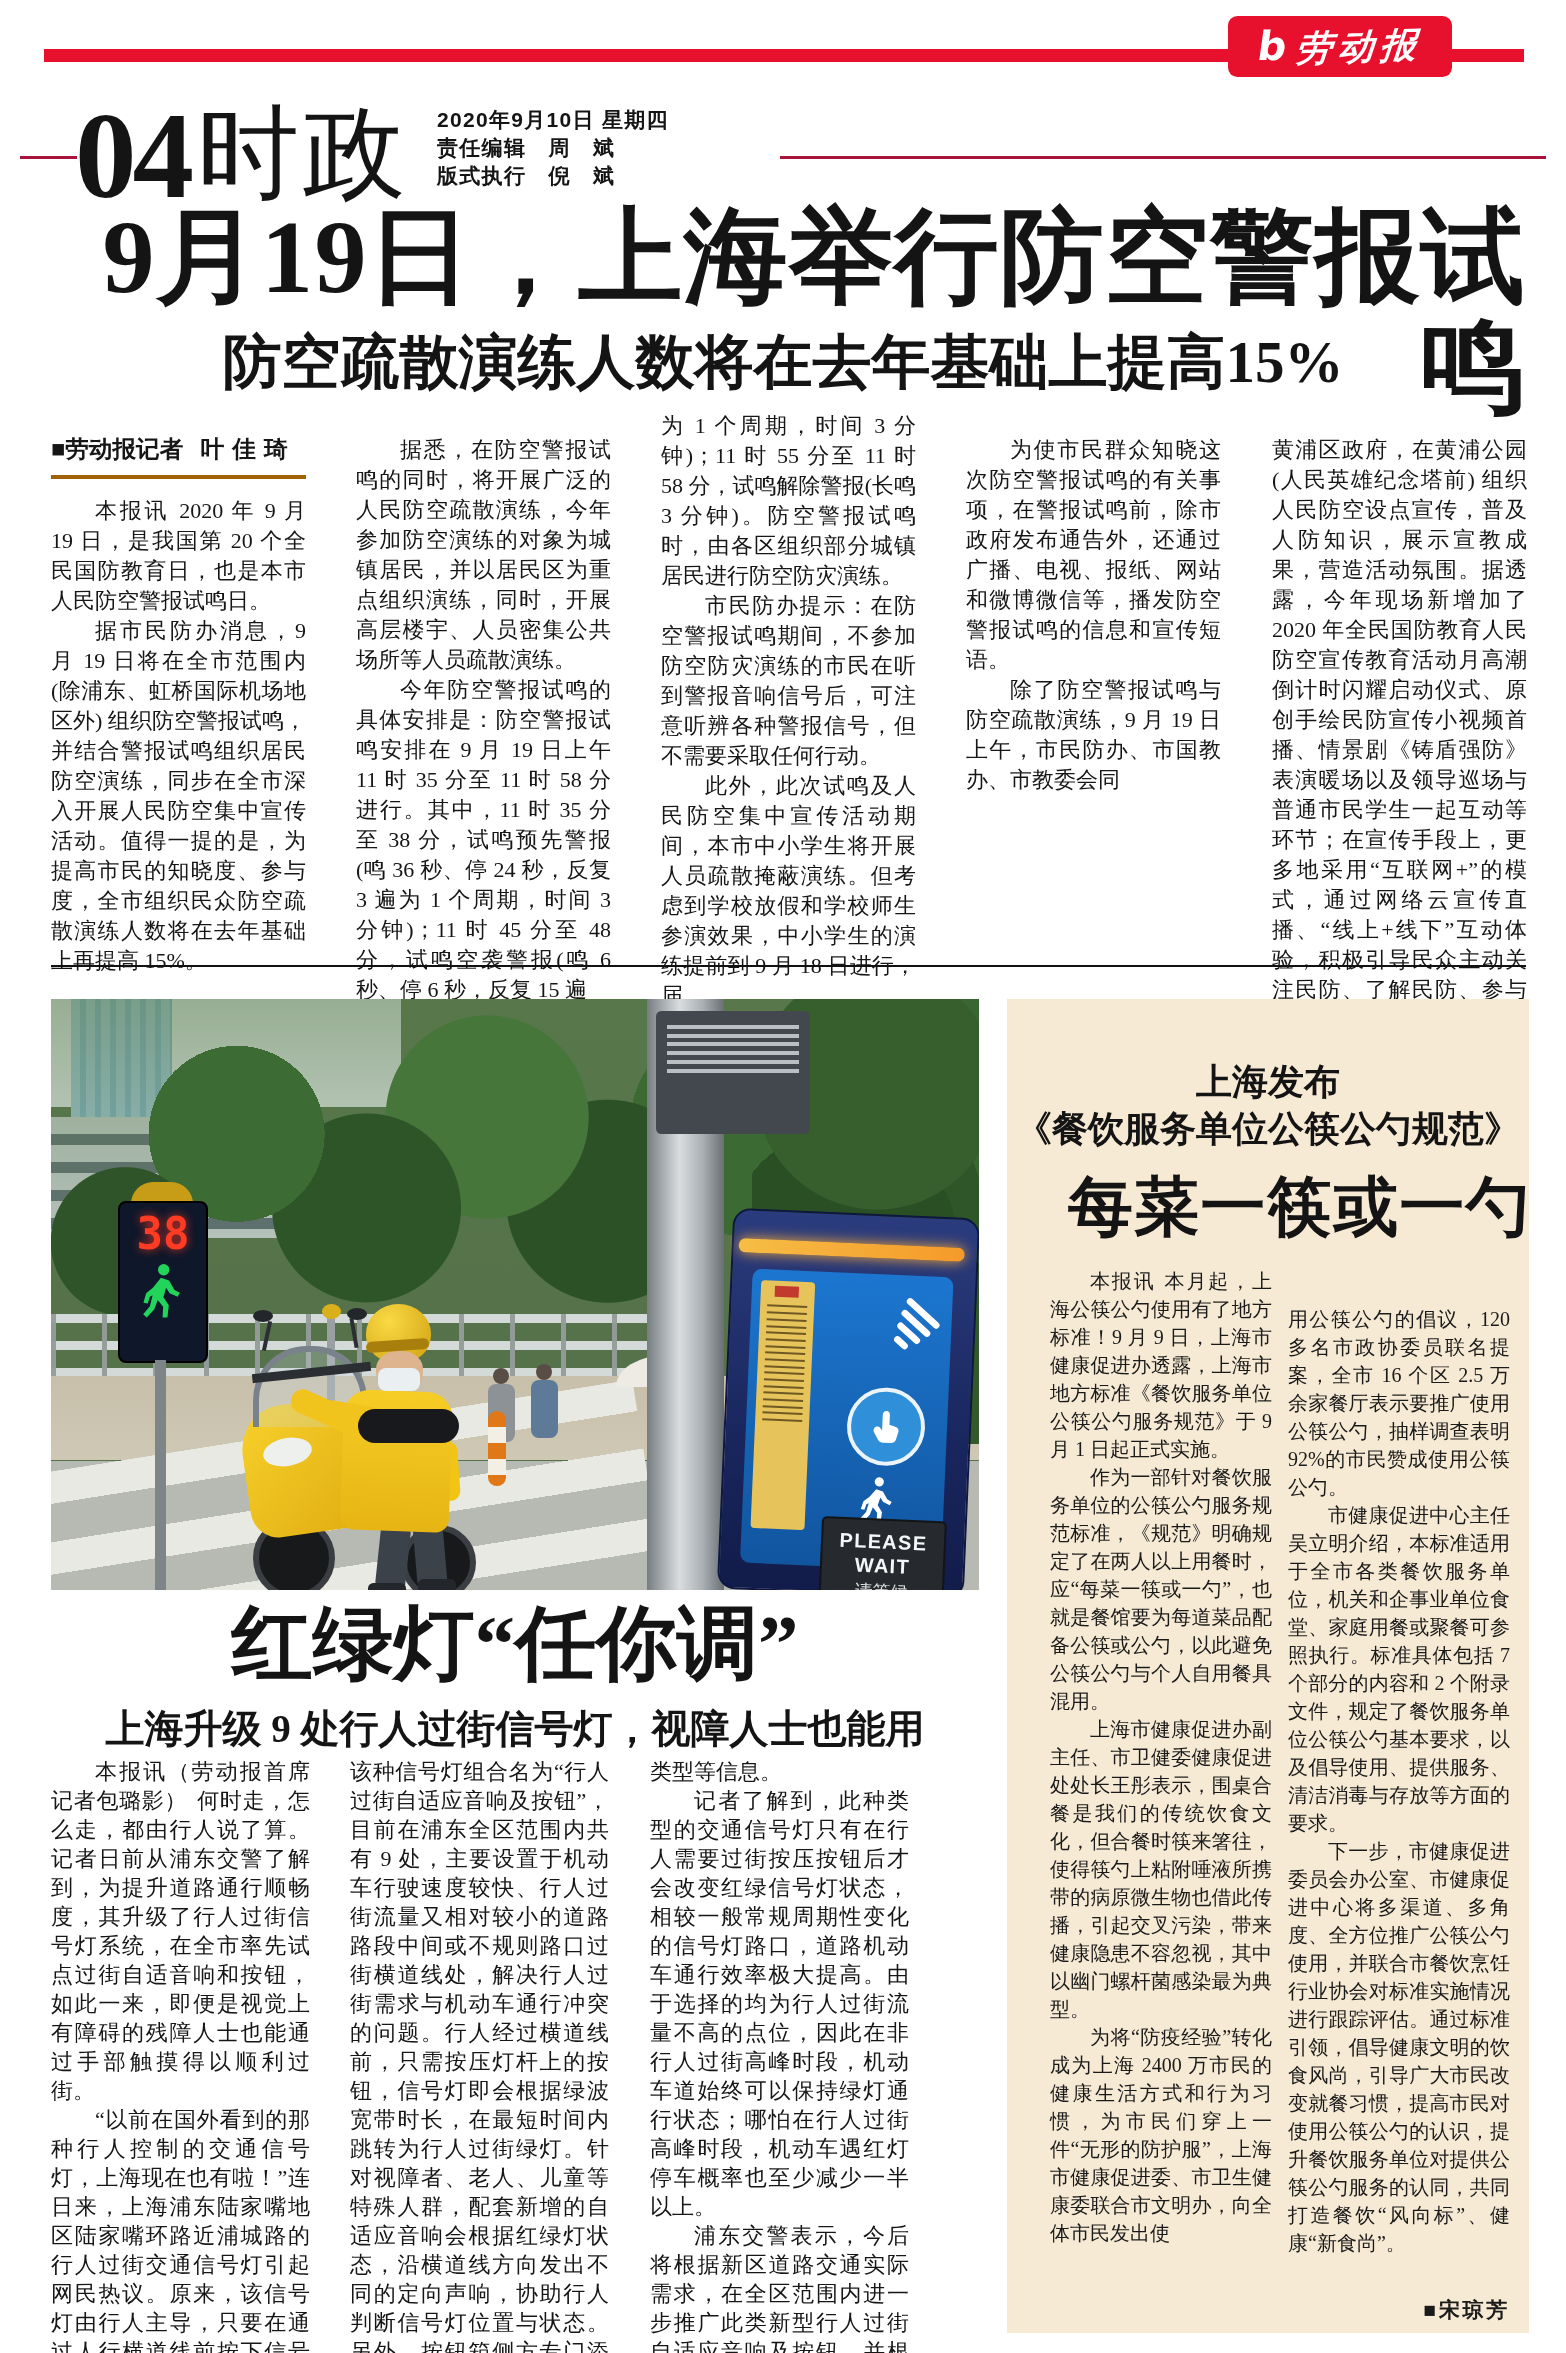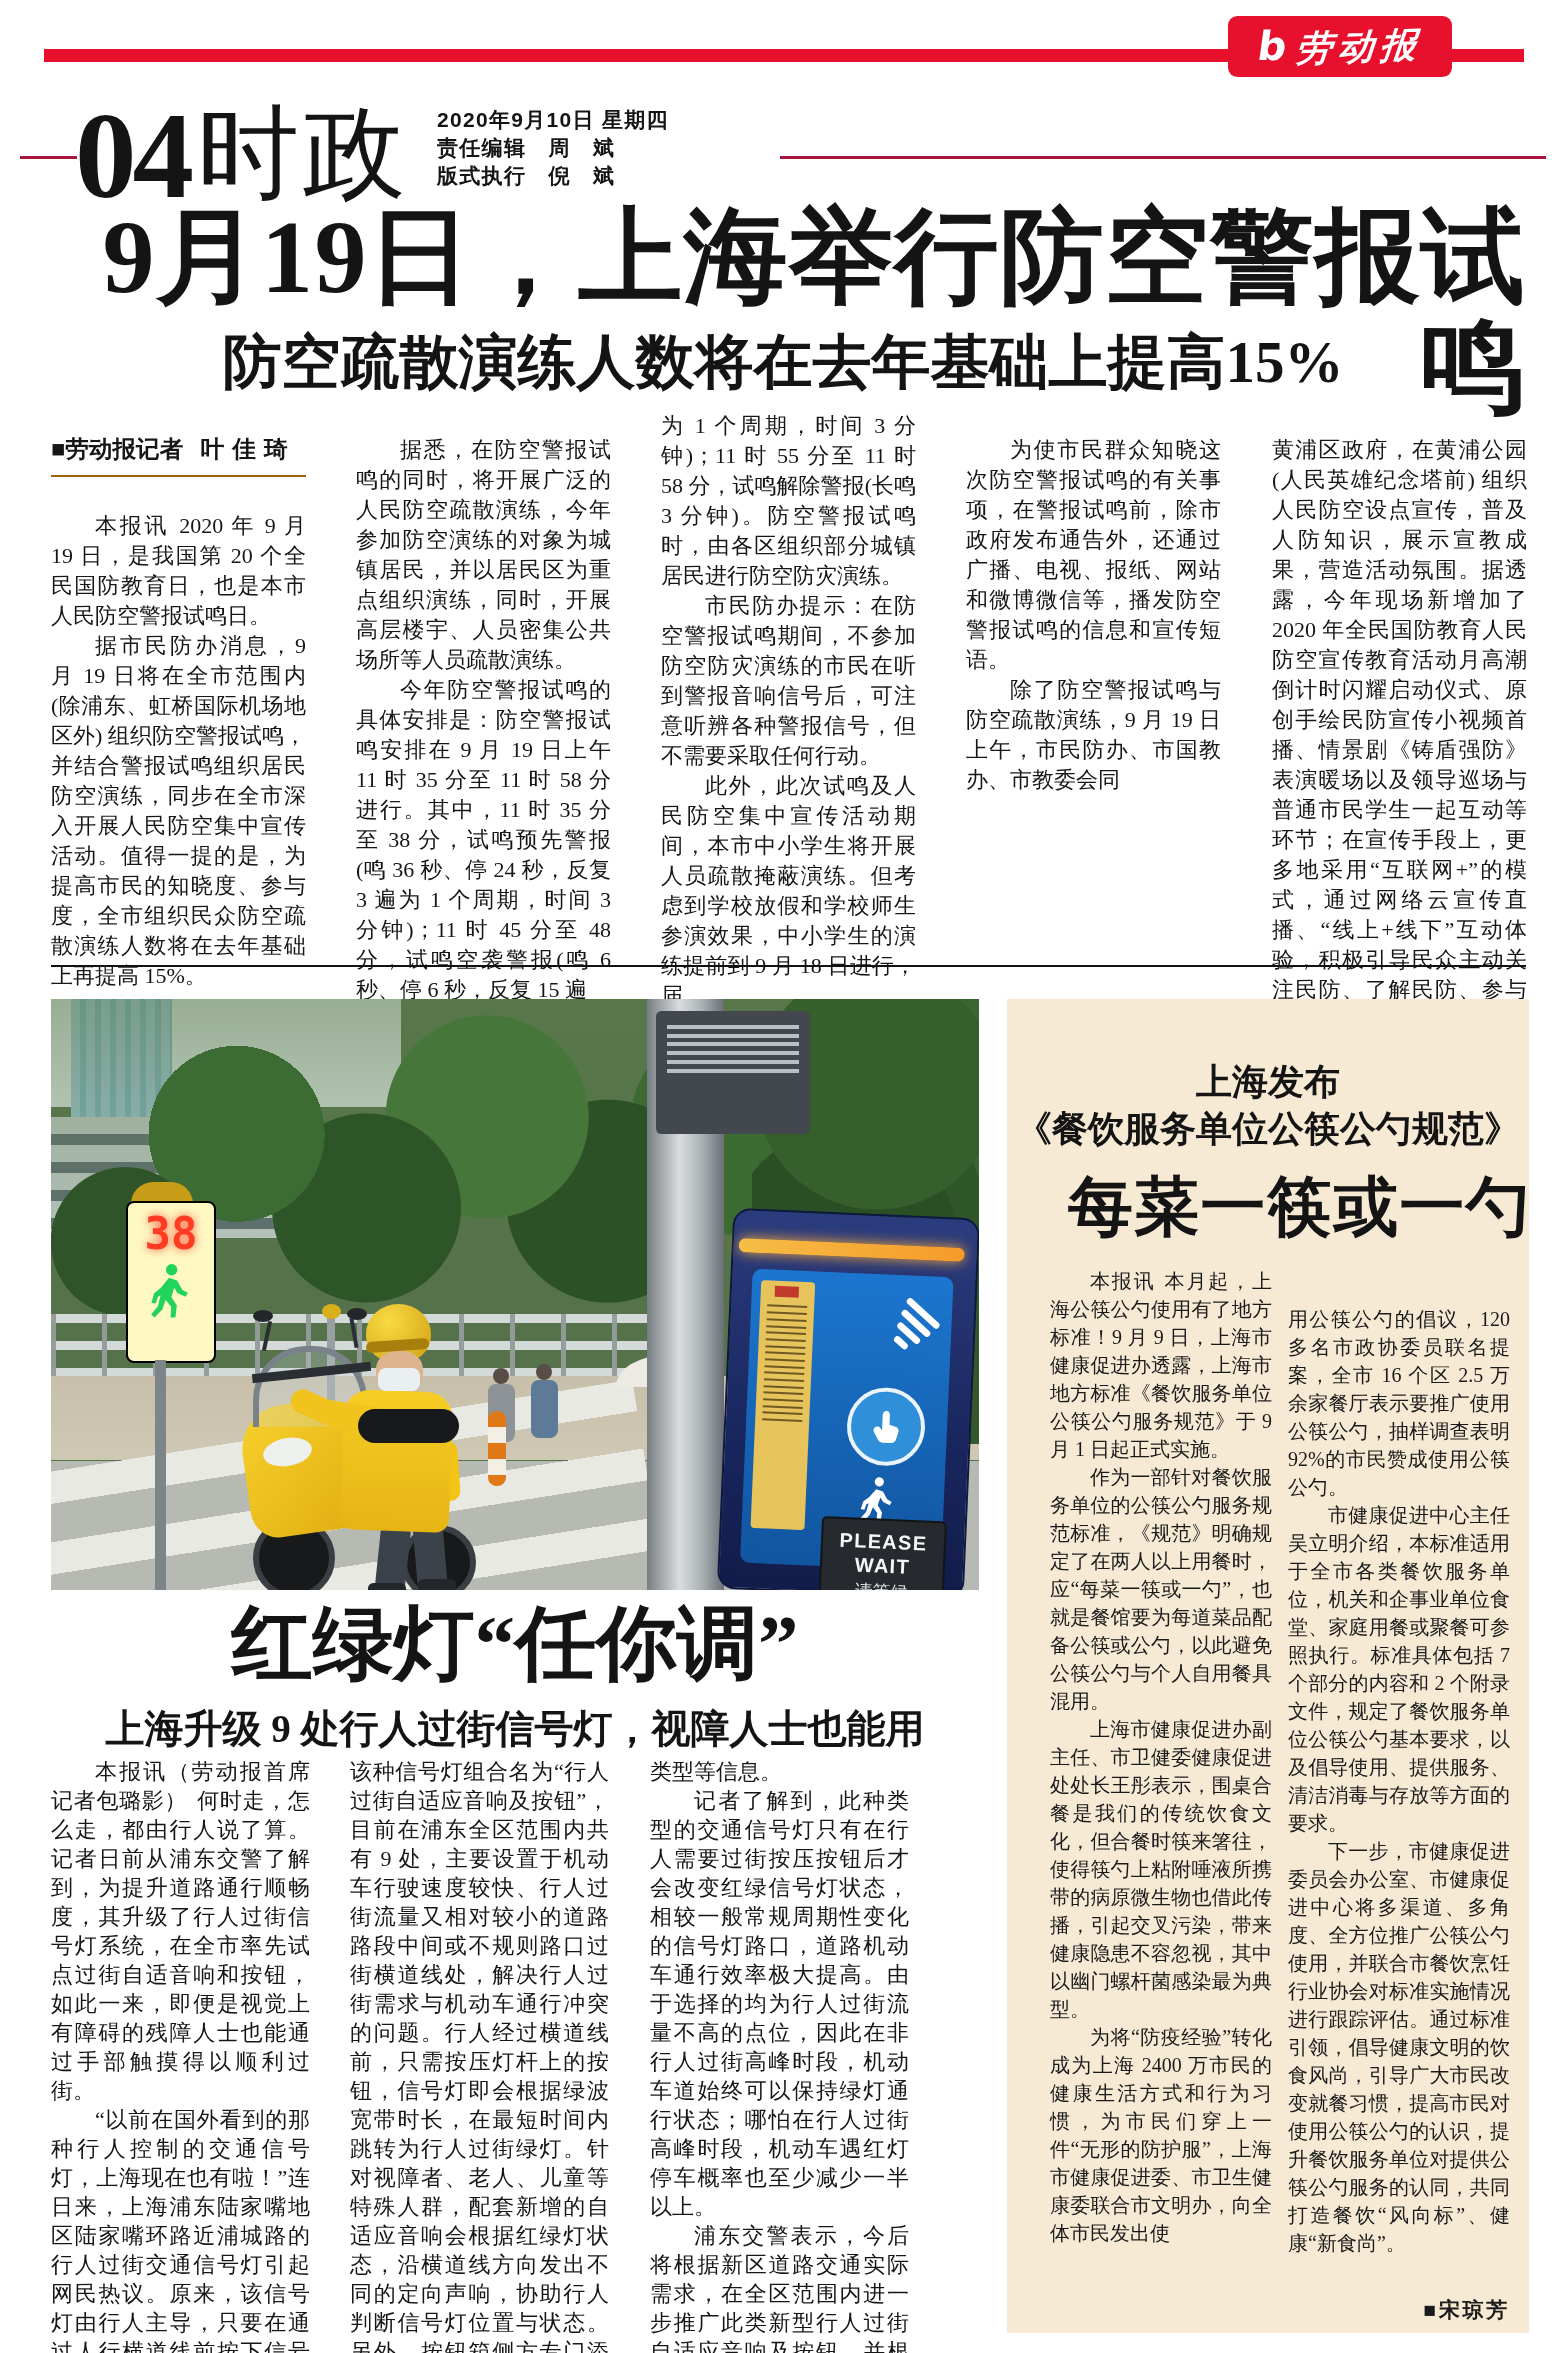--- a/index.html
+++ b/index.html
@@ -27,22 +27,22 @@
   .a1-subheadline{left:40px;top:330px;width:1486px;text-align:center;
                font:700 59px/1.1 "Liberation Serif",serif;}
   .bodycol{position:absolute;width:255px;font:400 22px/30px "Liberation Serif",serif;
            text-align:justify;color:#161616;}
   .bodycol p{margin:0;text-indent:2em;}
   .bodycol p.ni{text-indent:0;}
   b.lead{font-family:"Liberation Sans",sans-serif;font-weight:400;margin-right:.45em;}
   #a1c1{left:51px;top:435px;}  #a1c2{left:356px;top:435px;}
   #a1c3{left:661px;top:411px;} #a1c4{left:966px;top:435px;}
   #a1c5{left:1272px;top:435px;}
-  .byline{font:700 23.6px/1 "Liberation Sans",sans-serif;border-bottom:2px solid #a16207;
-          padding:2.7px 0 13.5px;margin-bottom:34px;}
+  .byline{font:700 23.6px/1 "Liberation Sans",sans-serif;border-bottom:4px solid #a16207;
+          padding:2.7px 0 13.5px;margin-bottom:17px;}
   .byline .bname{font:700 23.6px/1 "Liberation Serif",serif;letter-spacing:8px;margin-left:17.5px;}
 
   
   .hr-black{left:51px;top:965px;width:1475px;height:2px;background:#111;}
 
   
   .photo{left:51px;top:999px;width:928px;height:591px;overflow:hidden;background:#55724a;}
   .ph-sky{left:0;top:0;width:350px;height:108px;background:#e3eaec;}
   .ph-bld1{left:20px;top:0;width:101px;height:135px;
            background:repeating-linear-gradient(90deg,#9fc7d8 0 9.4px,#7fb3c8 9.4px 15px);}
@@ -74,21 +74,21 @@
       background:repeating-linear-gradient(180deg,#e07818 0 16px,#f3efe4 16px 32px);}
   .ph-minipole{left:276px;top:315px;width:8px;height:108px;background:#9aa0a2;}
   .ph-minicap{left:271px;top:305px;width:19px;height:15px;border-radius:50%;background:#d9b01c;}
   .ped{position:absolute;}
   .ped .hd{position:absolute;left:5.4px;top:0;width:16px;height:16px;border-radius:50%;background:#584e46;}
   .ped .bd{position:absolute;left:0;top:16px;width:27px;height:58px;border-radius:8px;}
   .umbrella{left:565px;top:356px;width:101px;height:32px;background:#edebe4;
             border-radius:51px 51px 0 0 / 32px 32px 0 0;}
   
   .psig-cap{left:80px;top:183px;width:62px;height:21.6px;background:#c79c17;border-radius:31px 31px 0 0;}
-  .psig{left:75px;top:202px;width:86px;height:158px;background:#fef9c3;border:2.7px solid #000;
+  .psig{left:67px;top:202px;width:86px;height:158px;background:#0f172a;border:2.7px solid #000;
         border-radius:8px;display:flex;flex-direction:column;align-items:center;}
   .psig .cd{font:700 44px/1 "DejaVu Sans Mono",monospace;color:#ff3b24;margin-top:9.4px;
             text-shadow:0 0 9.4px rgba(255,59,36,.8);}
   .psig .walk{margin-top:6.7px;}
   .psig-pole{left:104px;top:361px;width:10.8px;height:230px;background:#7e8588;}
   
   .sc-wheel{position:absolute;border-radius:50%;background:#17191b;border:6px solid #3a3e42;}
   .sc-fair{left:194px;top:403px;width:123px;height:131px;border-radius:35% 50% 22% 22%;
            background:linear-gradient(140deg,#f7d12c,#e0ac10);transform:rotate(-8deg);}
   .sc-light{left:212px;top:439px;width:49px;height:28px;border-radius:50%;background:#eef0ed;transform:rotate(-10deg);}

